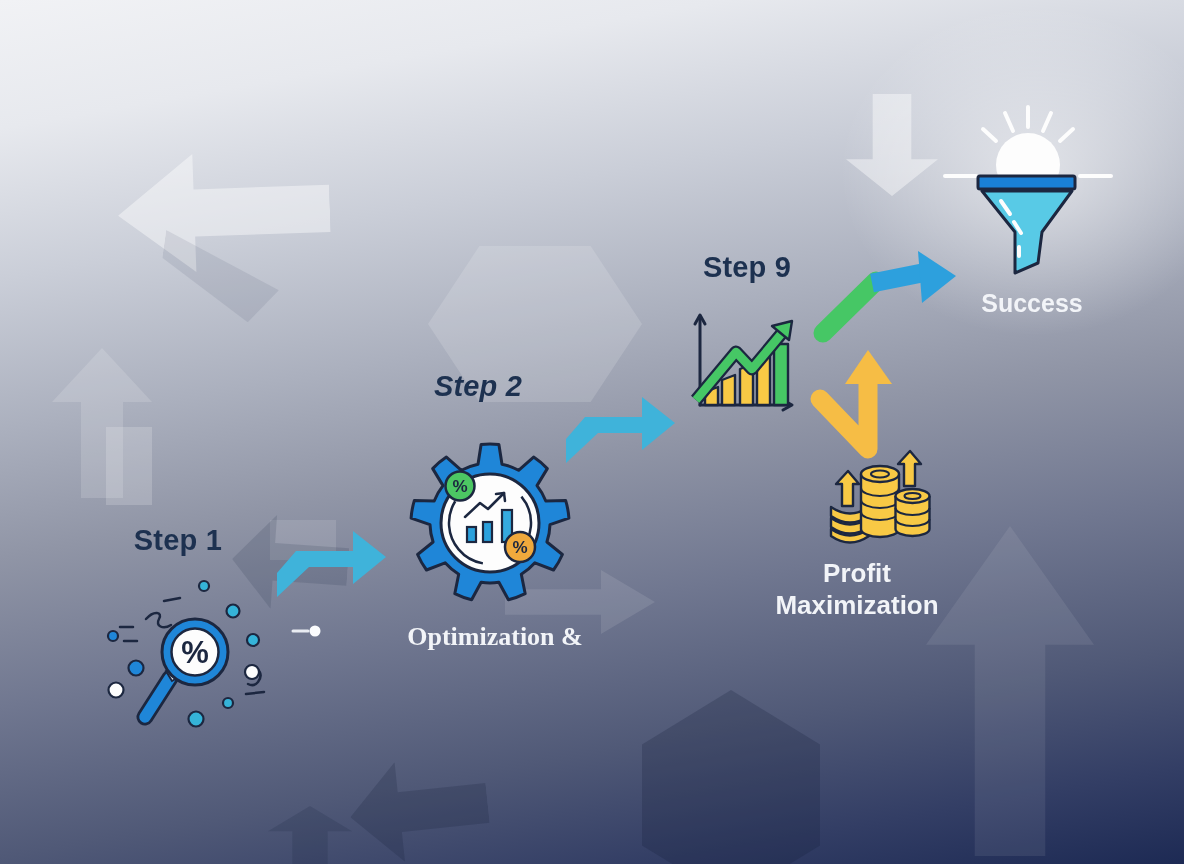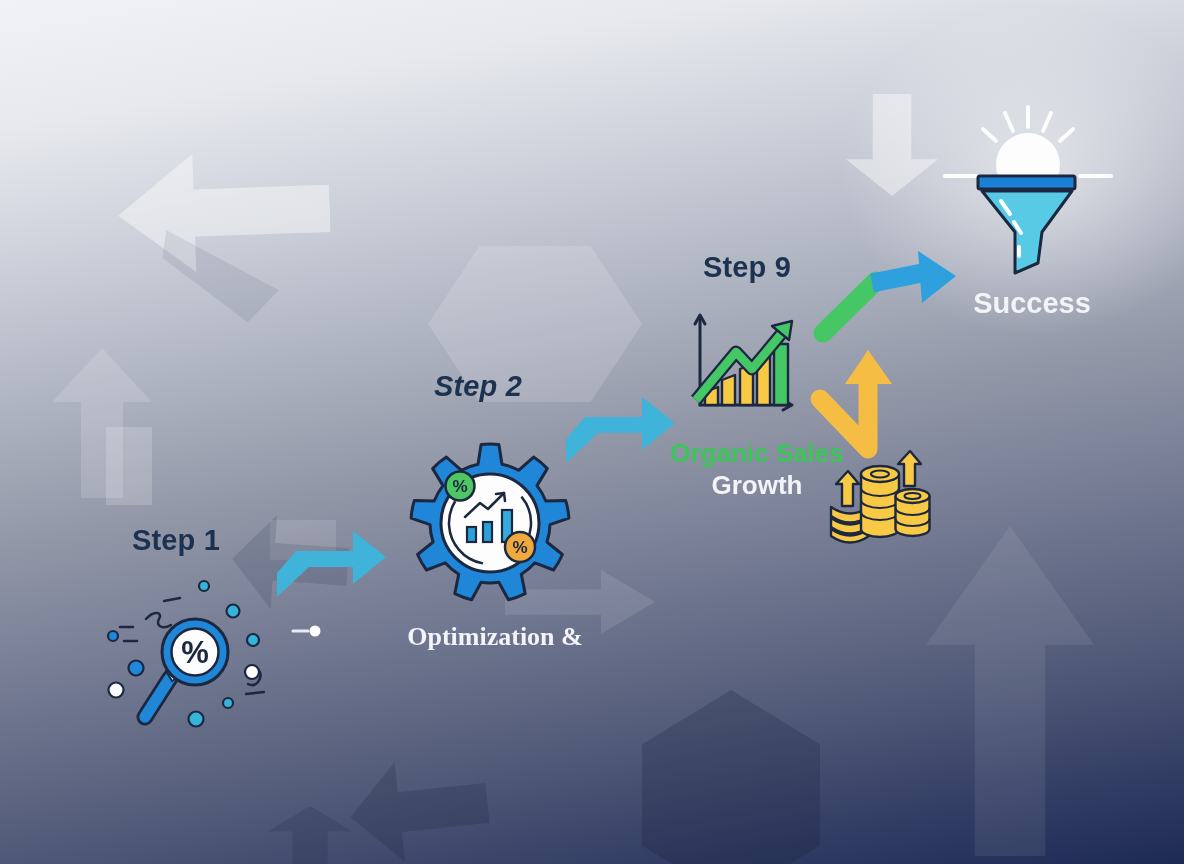--- a/index.html
+++ b/index.html
@@ -183,29 +183,29 @@
     <circle cx="93" cy="70" r="32" fill="#fdfdfd"></circle>
     <path d="M47,96 L137,96 L107,137 L103,168 L80,178 L80,137 Z" fill="#58cae6" stroke="#1c2740" stroke-width="3" stroke-linejoin="round"></path>
     <rect x="43" y="81" width="97" height="13" rx="2" fill="#1a80d6" stroke="#1c2740" stroke-width="3"></rect>
     <g stroke="#fdfdfd" stroke-width="4" stroke-linecap="round">
       <line x1="66" y1="106" x2="75" y2="119"></line>
       <line x1="79" y1="127" x2="86" y2="138"></line>
       <line x1="84" y1="152" x2="84" y2="161"></line>
     </g>
   </svg>
 
-  <div class="label" style="left:116px;top:524px;width:120px;">Step 1</div>
+  <div class="label" style="left:102px;top:524px;width:120px;text-align:right;">Step 1</div>
   <div class="label" style="left:418px;top:370px;width:120px;font-style:italic;">Step 2</div>
   <div class="label" style="left:687px;top:251px;width:120px;">Step 9</div>
 
   <div class="caption" style="left:375px;top:621px;width:240px;font-family:Liberation Serif, serif;">
     <div>Optimization &amp;</div>
   </div>
 
-  <div class="caption" style="left:657px;top:437px;width:200px;">
-    <div class="green-line">Organic Sales</div>
-    <div>Growth</div>
+
+  <div class="caption" style="left:757px;top:557px;width:200px;">
+    <div>Profit</div>
+    <div>Maximization</div>
   </div>
 
-
-  <div class="caption" style="left:952px;top:287px;width:160px;font-size:29px;">Success</div>
+  <div class="caption" style="left:952px;top:287px;width:160px;font-size:25px;">Success</div>
 
 </div>
 
 </body></html>

